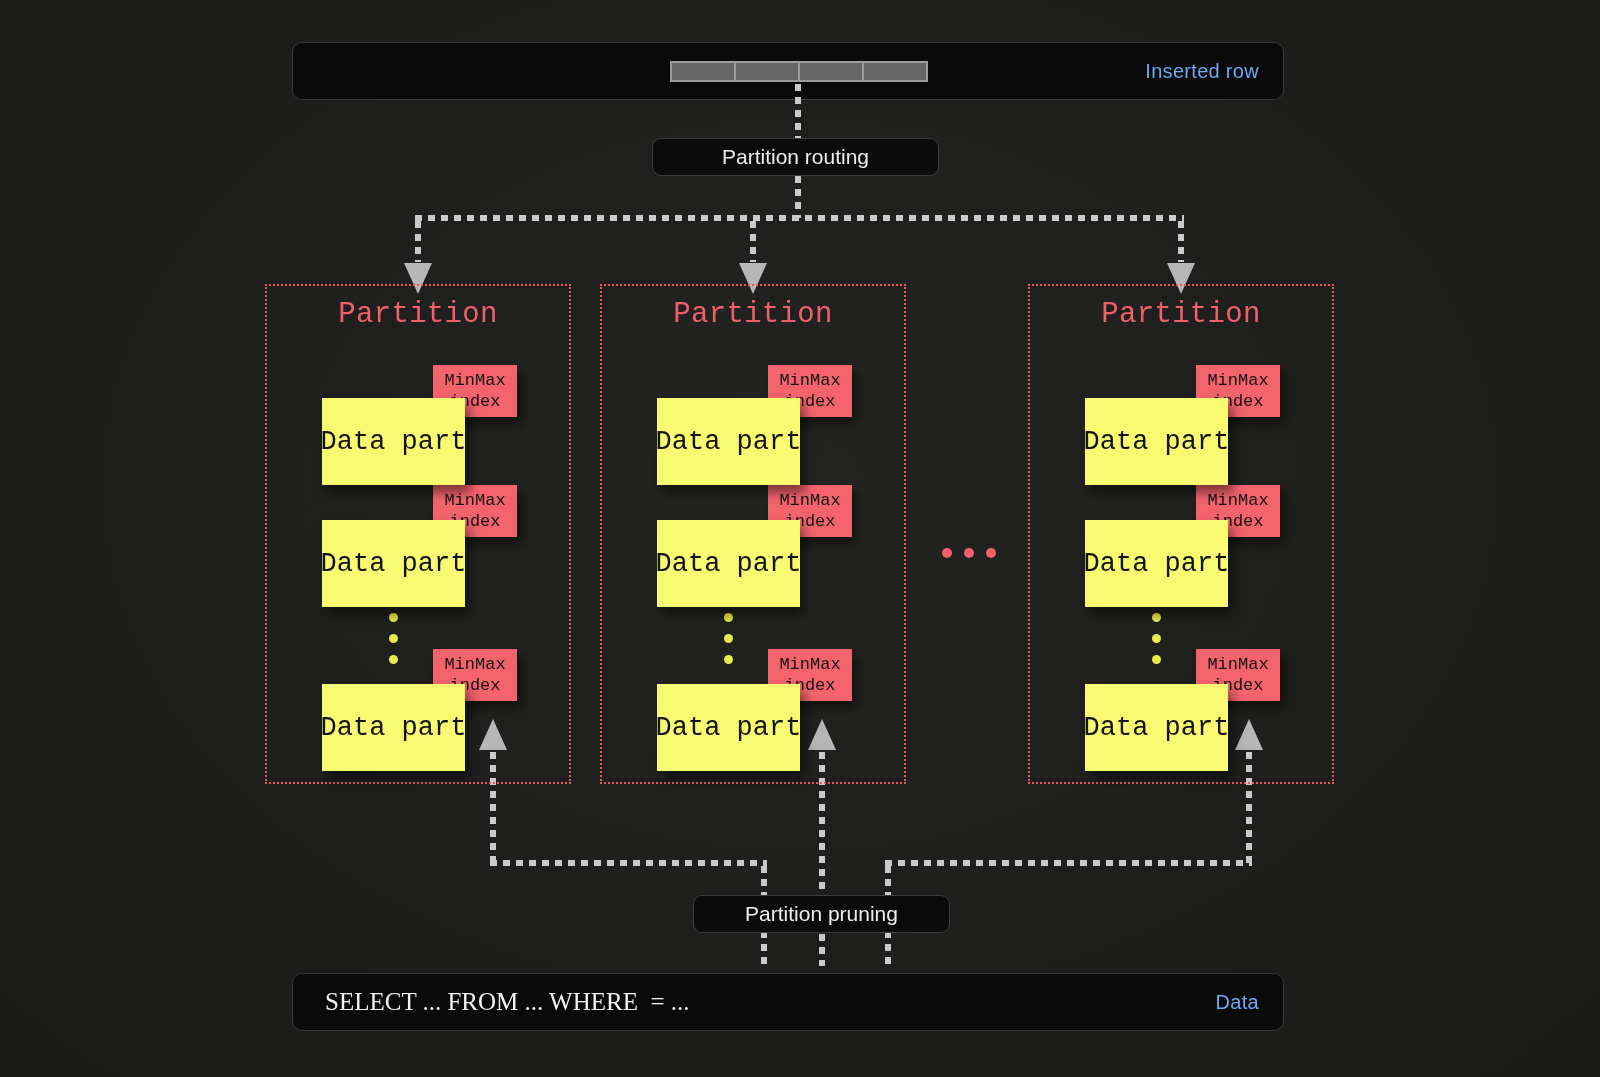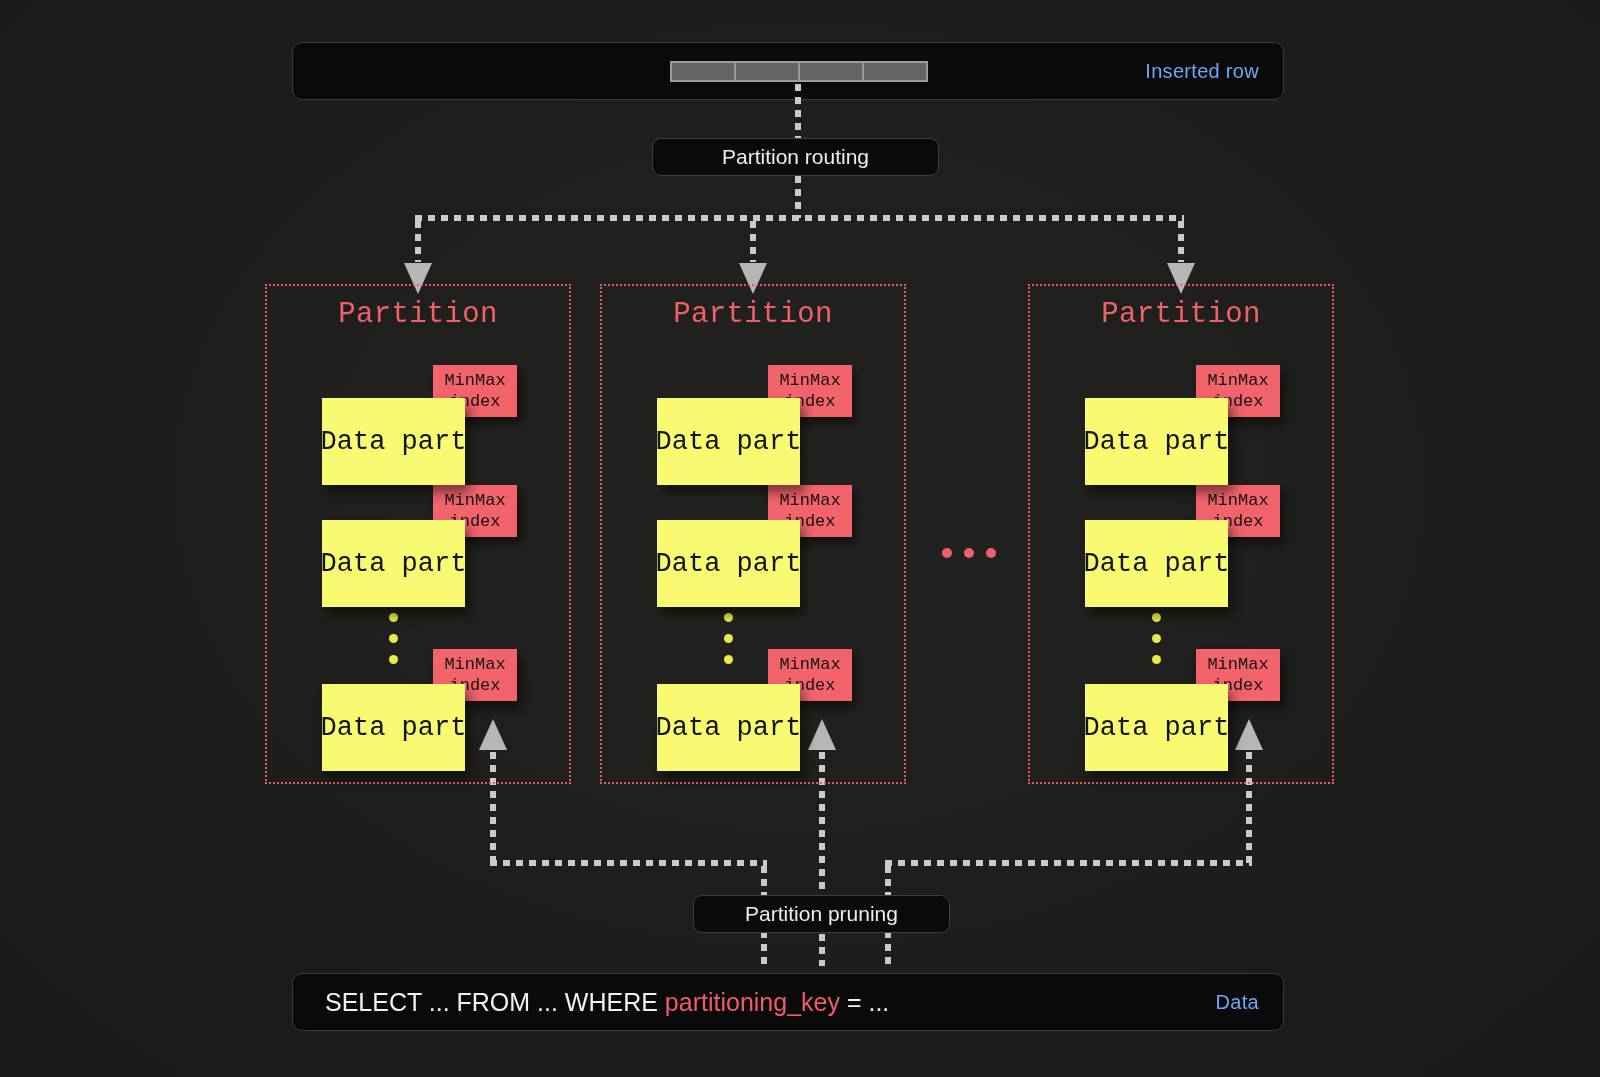--- a/index.html
+++ b/index.html
@@ -23,21 +23,21 @@
   
   #row-cells{position:absolute;left:377px;top:18px;display:flex;}
   .row-cell{
     width:66px;height:21px;background:#656565;border:2px solid #9a9a9a;
     box-sizing:border-box;margin-left:-2px;
   }
   .row-cell:first-child{margin-left:0;}
   
   #query-code{
     position:absolute;left:32px;top:0;height:100%;display:flex;align-items:center;
-    font-family:Liberation Sans, sans-serif;font-size:25px;color:#f2f2f2;white-space:pre;
+    font-family:Liberation Serif, serif;font-size:25px;color:#f2f2f2;white-space:pre;
   }
   .code-key{color:#ef5c66;}
   
   .pill{
     position:absolute;height:38px;background:#0b0b0b;border:1px solid #3d3d3d;
     border-radius:9px;box-sizing:border-box;display:flex;align-items:center;justify-content:center;
     color:#ededed;font-size:21px;z-index:5;
   }
   #routing-pill{left:652px;top:138px;width:287px;}
   #pruning-pill{left:693px;top:895px;width:257px;text-align:right;}
@@ -225,17 +225,17 @@
   <div class="doth" id="l8"></div>
   <div class="dotv" id="l9"></div>
   <div class="dotv" id="l10"></div>
   <div class="dotv" id="l11"></div>
   <div class="doth" id="l12"></div>
   <div class="dotv" id="l13"></div>
 
   <div class="pill" id="pruning-pill">Partition pruning</div>
 
   <div class="bar" id="query-bar">
-    <div id="query-code"><span>SELECT ... FROM ... WHERE </span><span class="code-key">partitioning_key</span><span> = ...</span></div>
+    <div id="query-code"><span>SELECT ... FROM ... WHERE </span><span> = ...</span></div>
     <span class="bar-label-blue">Data</span>
   </div>
 
 </div>
 
 </body></html>

